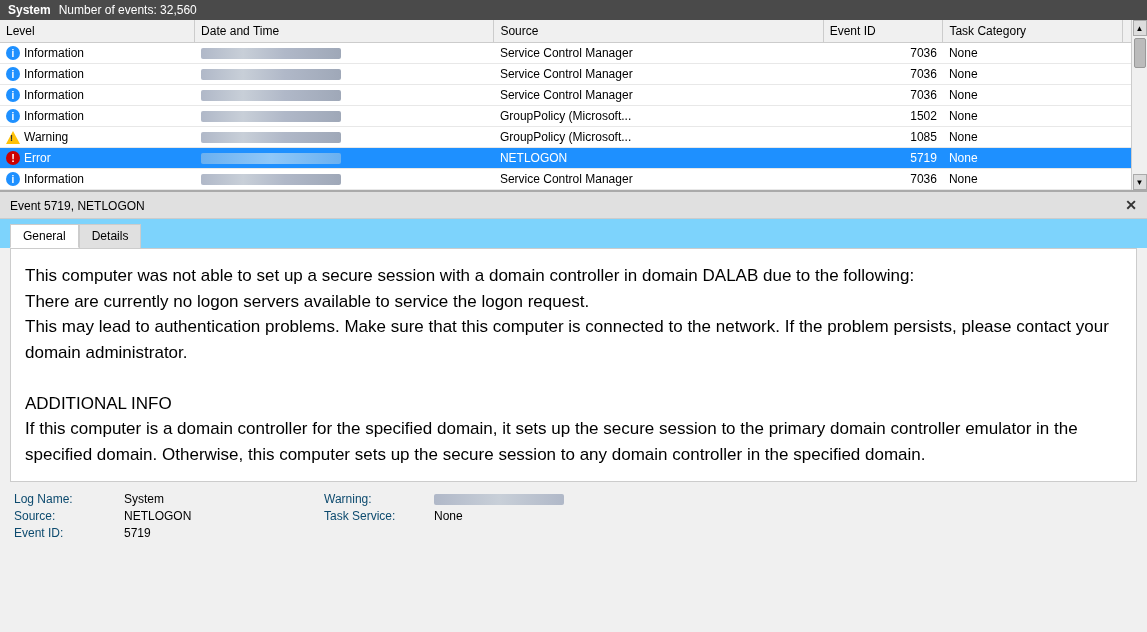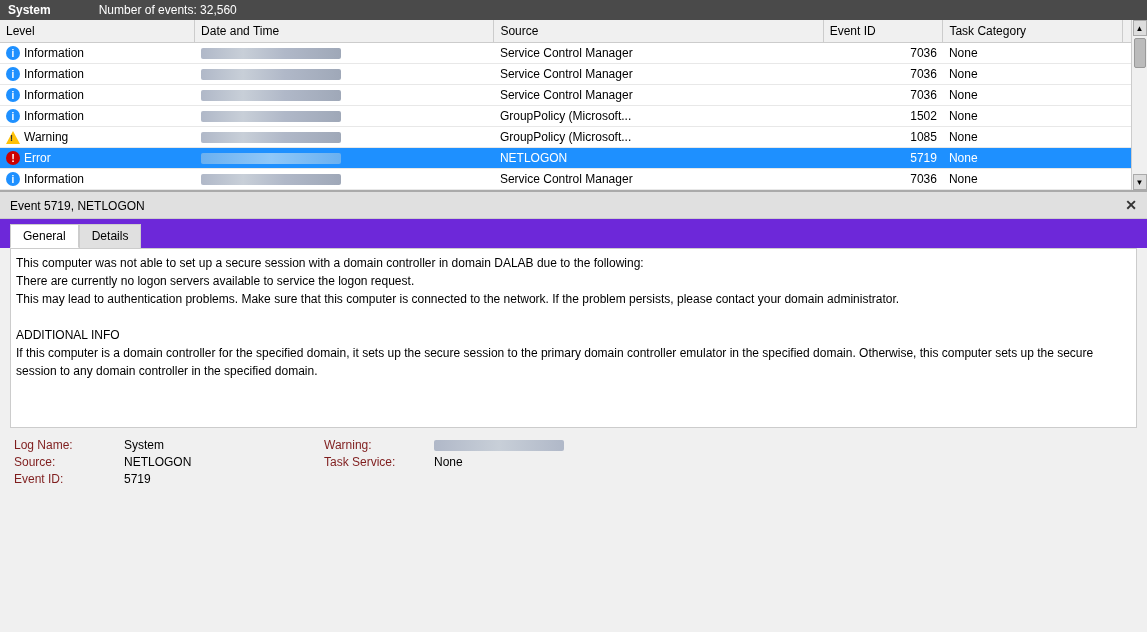--- a/index.html
+++ b/index.html
@@ -9,21 +9,21 @@
     .title-bar {
       background: #4a4a4a;
       color: #fff;
       padding: 3px 8px;
       font-size: 12px;
       display: flex;
       align-items: center;
       gap: 8px;
     }
     .title-bar-title { font-weight: bold; }
-    .title-bar-subtitle { font-weight: normal; margin-left: 40px; }
+    .title-bar-subtitle { font-weight: normal; }
 
     
     .table-section {
       background: #fff;
       border-bottom: 1px solid #aaa;
       overflow: hidden;
     }
 
     .event-table {
       width: 100%;
@@ -137,55 +137,55 @@
       color: #333;
       border: none;
       background: none;
       font-weight: bold;
     }
 
     .tabs-row {
       display: flex;
       gap: 0;
       padding: 5px 10px 0 10px;
-      background: #6d28d9;
+      background: #7dd3fc;
     }
     .tab {
       padding: 4px 12px;
       border: 1px solid #ccc;
       background: #e0e0e0;
       cursor: pointer;
       border-bottom: none;
       font-size: 12px;
     }
     .tab.active {
       background: #fff;
       border-bottom: 1px solid #fff;
       z-index: 1;
     }
 
     .detail-content-area {
       margin: 0 10px;
       background: #fff;
       border: 1px solid #ccc;
       min-height: 180px;
-      padding: 5px;
-      font-size: 12px;
+      padding: 14px;
+      font-size: 17px;
       line-height: 1.5;
     }
 
     .detail-footer {
       padding: 10px 14px 6px 14px;
       font-size: 12px;
       display: grid;
       grid-template-columns: 110px 200px 110px 1fr;
       grid-template-rows: auto auto auto;
       gap: 3px 0;
     }
-    .footer-label { color: #7f1d1d; font-weight: normal; }
+    .footer-label { color: #0c4a6e; font-weight: normal; }
     .footer-value { color: #000; }
     .footer-value-blur {
       display: inline-block;
       background: linear-gradient(90deg, #b0b8c8 0%, #c8cfd8 50%, #b0b8c8 100%);
       border-radius: 2px;
       height: 11px;
       width: 130px;
       vertical-align: middle;
     }
 

